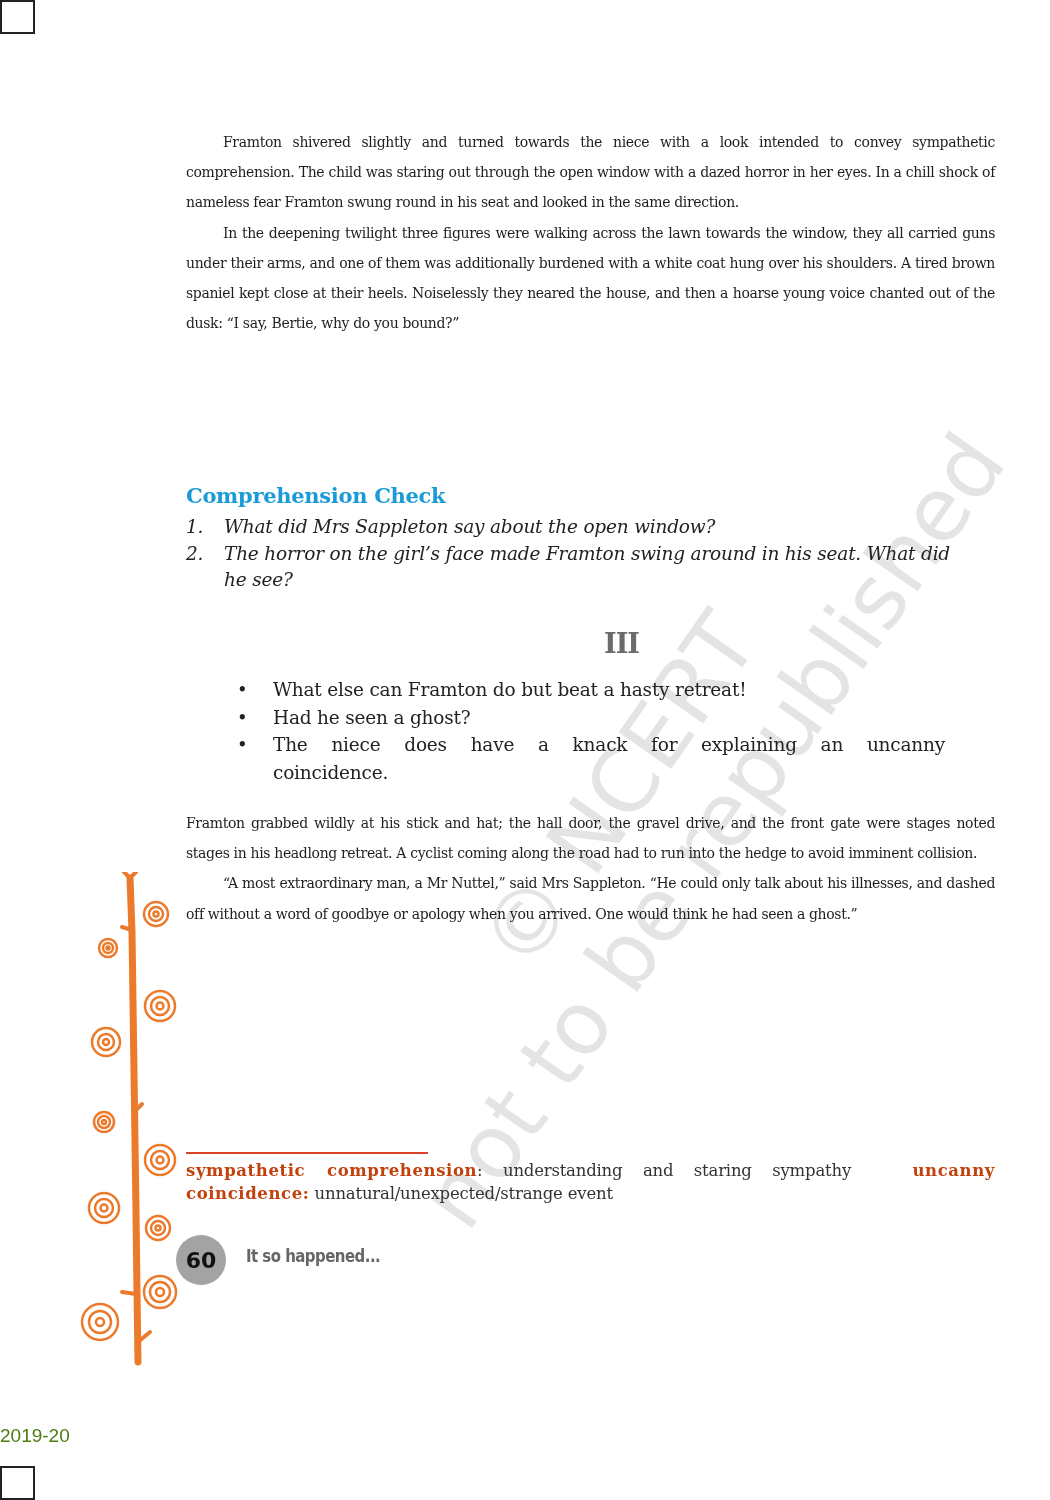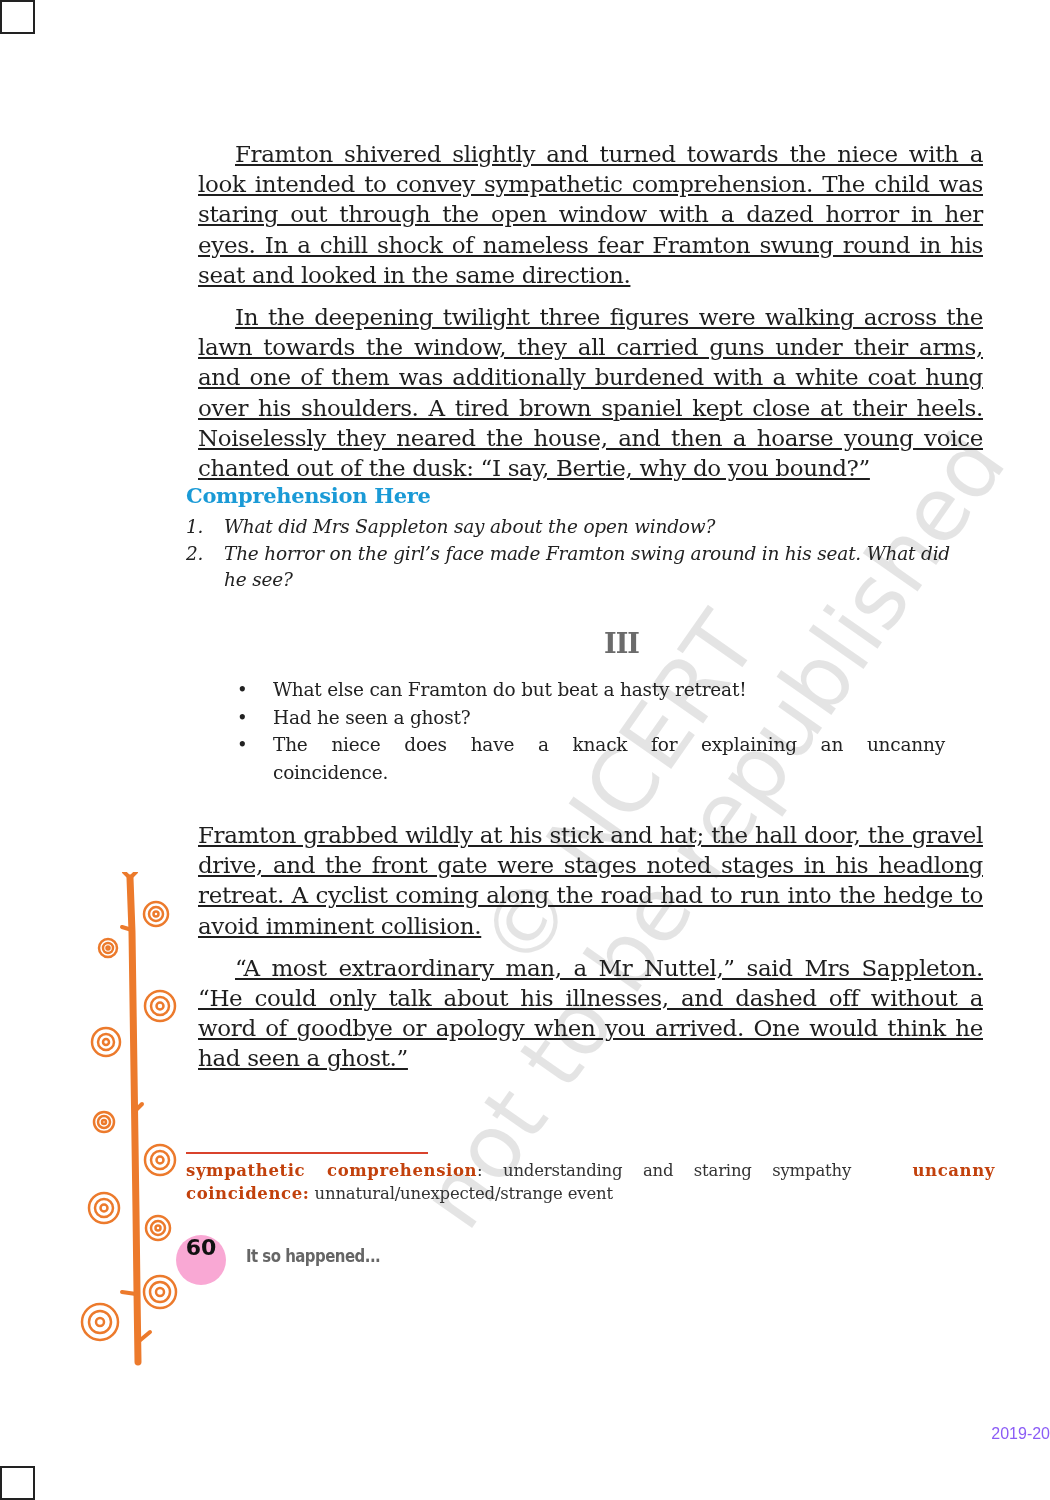--- a/index.html
+++ b/index.html
@@ -15,22 +15,22 @@
     position:absolute; left:210px; top:720px; width:900px; text-align:center;
     transform: rotate(-55deg); transform-origin: center;
     font-family: "DejaVu Sans", sans-serif; color:#000; opacity:0.10;
     font-size:88px; line-height:100px; pointer-events:none; z-index:0;
   }
   .watermark div { white-space:nowrap; }
 
   .content { position:absolute; left:186px; width:809px; z-index:1; }
 
   .para {
-    font-family: "DejaVu Serif", serif; font-size:23px; line-height:30.2px;
-    text-align:justify; margin:12px; letter-spacing:-0.35px; word-spacing:0px;text-decoration:underline;
+    font-family: "DejaVu Serif", serif; font-size:14px; line-height:30.2px;
+    text-align:justify; margin:0; letter-spacing:-0.35px; word-spacing:0px;
   }
   .para.indent { text-indent:37px; }
   .para.condensed { letter-spacing:-1.2px; }
 
   .cc-title {
     font-family:"DejaVu Serif", serif; font-weight:bold; color:#1a9ad6;
     font-size:21px; margin:0; letter-spacing:-0.3px;
   }
   .cc-list { list-style:none; margin:0; padding:0; }
   .cc-item {
@@ -56,52 +56,52 @@
   .footnote-rule { position:absolute; left:186px; top:1152px; width:242px; height:2px; background:#d9432c; z-index:1; }
   .footnote {
     position:absolute; left:186px; top:1159px; width:809px; z-index:1;
     font-family:"DejaVu Serif", serif; font-size:16.5px; line-height:23px; color:#333;
     text-align:justify; letter-spacing:-0.2px;
   }
   .footnote b { font-weight:bold; letter-spacing:0.6px; color:#c2410c; }
 
   .page-badge {
     position:absolute; left:176px; top:1235px; width:50px; height:50px; border-radius:50%;
-    background:#f9a8d4; display:flex; align-items:flex-start; justify-content:center; z-index:1;
+    background:#a3a3a3; display:flex; align-items:center; justify-content:center; z-index:1;
     font-family:"DejaVu Sans", sans-serif; font-weight:bold; font-size:22px; color:#111;
   }
   .book-title {
     position:absolute; left:246px; top:1246px; z-index:1;
     font-family:"DejaVu Sans", sans-serif; font-weight:bold; font-size:17px; color:#666;
     letter-spacing:-0.6px; transform: scaleX(0.88); transform-origin:left;
   }
   .year {
-    position:absolute; left:0; width:1050px; top:1425px; text-align:right; z-index:1;
-    font-family:"Liberation Sans", sans-serif; font-size:16px; color:#8b5cf6;
+    position:absolute; left:0; width:1050px; top:1425px; text-align:left; z-index:1;
+    font-family:"Liberation Sans", sans-serif; font-size:19px; color:#4d7c0f;
   }
   .vine { position:absolute; left:78px; top:872px; width:110px; height:500px; z-index:1; }
 </style>
 </head>
 <body>
 
 <div class="crop-mark crop-top"></div>
 <div class="crop-mark crop-bottom"></div>
 
 <div class="watermark">
   <div>© NCERT</div>
   <div>not to be republished</div>
 </div>
 
 <div class="content" style="top:127px;">
   <p class="para indent">Framton shivered slightly and turned towards the niece with a look intended to convey sympathetic comprehension. The child was staring out through the open window with a dazed horror in her eyes. In a chill shock of nameless fear Framton swung round in his seat and looked in the same direction.</p>
   <p class="para indent">In the deepening twilight three figures were walking across the lawn towards the window, they all carried guns under their arms, and one of them was additionally burdened with a white coat hung over his shoulders. A tired brown spaniel kept close at their heels. Noiselessly they neared the house, and then a hoarse young voice chanted out of the dusk: “I say, Bertie, why do you bound?”</p>
 </div>
 
 <div class="content" style="top:483px;">
-  <h3 class="cc-title">Comprehension Here</h3>
+  <h3 class="cc-title">Comprehension Check</h3>
   <ol class="cc-list" style="margin-top:6px;">
     <li class="cc-item">
       <span class="cc-num">1.</span>
       <span>What did Mrs Sappleton say about the open window?</span>
     </li>
     <li class="cc-item">
       <span class="cc-num">2.</span>
       <span style="width:740px;">The horror on the girl’s face made Framton swing around in his seat. What did he see?</span>
     </li>
   </ol>

